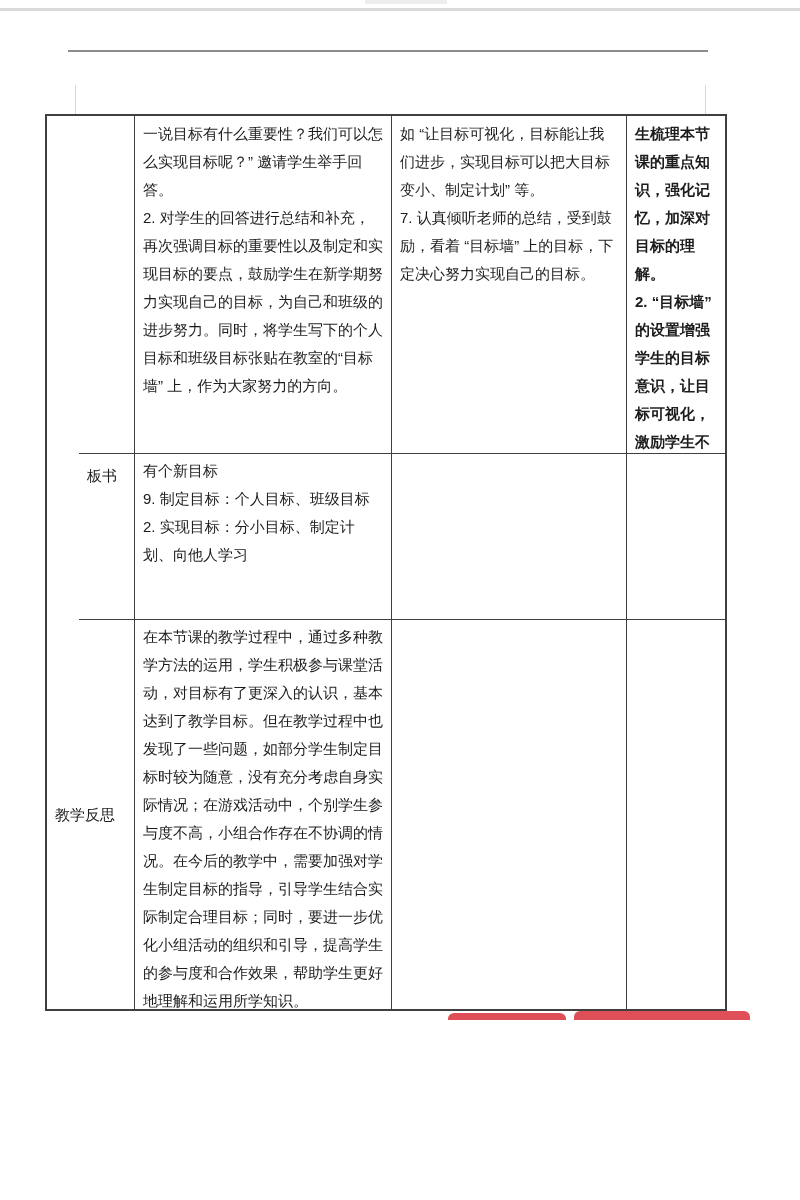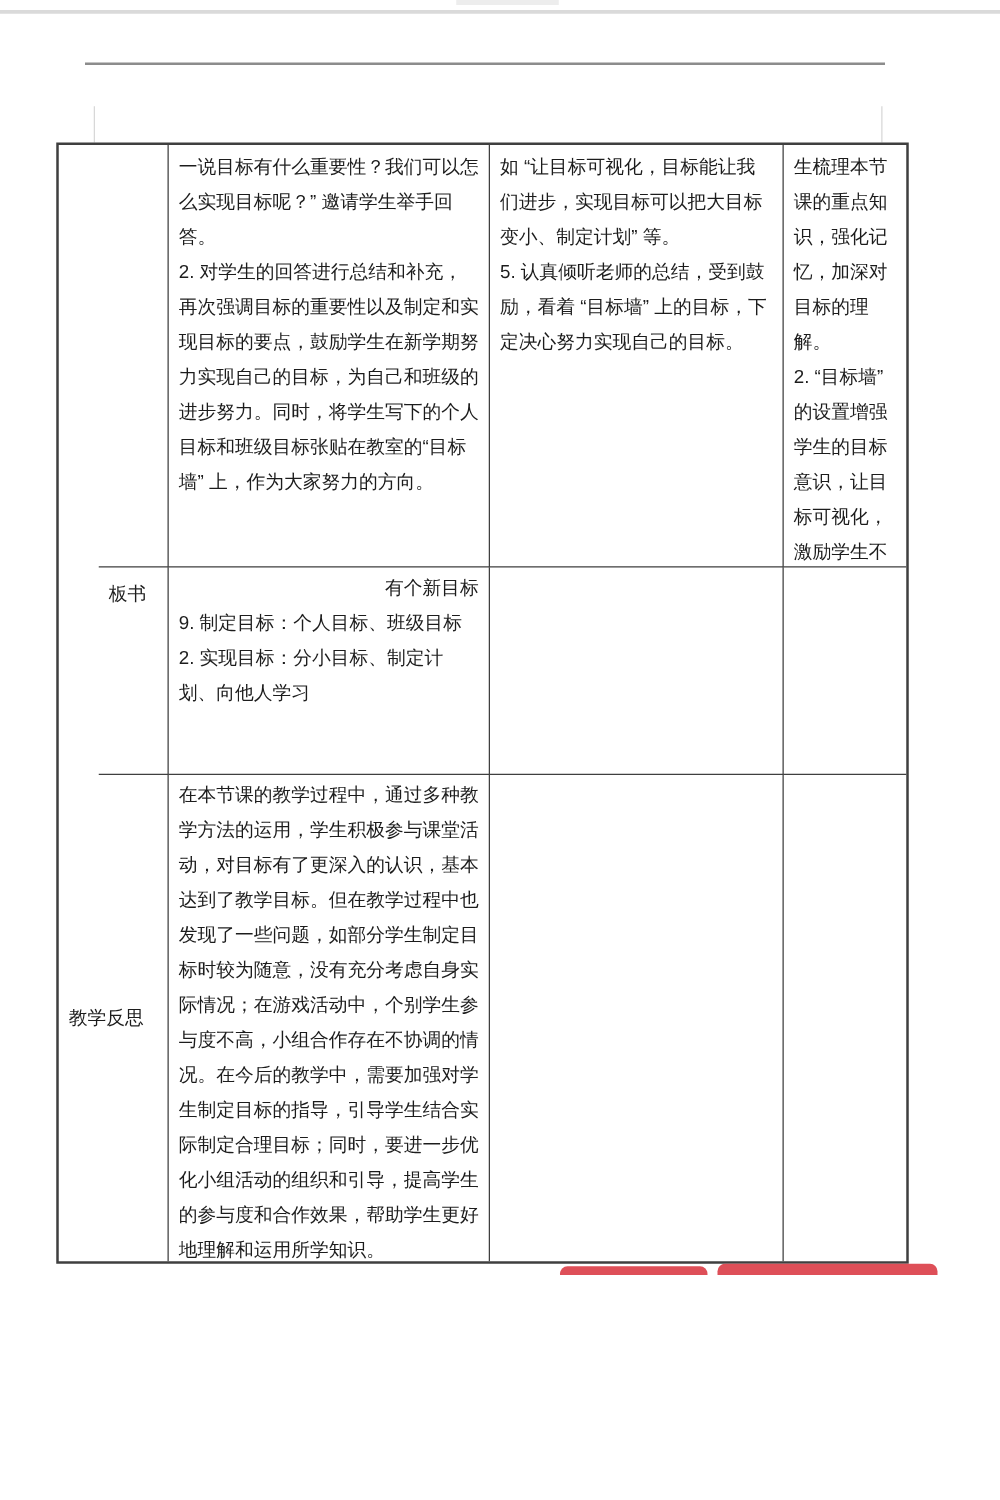--- a/index.html
+++ b/index.html
@@ -33,24 +33,24 @@
     background:#fff;
   }
   .cell{
     border-right:1.5px solid #3f3f3f;
     border-bottom:1.5px solid #3f3f3f;
     box-sizing:border-box;
     padding:4px 8px 0 8px;
     font-size:15px;line-height:28px;
     overflow:hidden;
   }
-  .cell.lastcol{border-right:none;}
+  .cell.lastcol{border-right:none;font-weight:bold;}
   .cell.lastrow{border-bottom:none;}
   .cell p{margin:0;}
-  .cell .centered{text-align:right;}
+  .cell .centered{text-align:left;}
   .label-cell{padding-top:8px;margin-left:32px;}
   .label-middle{display:flex;align-items:center;padding-top:0;}
   .tight{padding-top:3px;}
 
   
   .stamp{position:absolute;left:402px;top:1006px;width:372px;height:176px;}
   .stamp text{
     font-family:"Liberation Sans","DejaVu Sans",sans-serif;
     font-weight:bold;font-style:italic;
   }
@@ -71,21 +71,21 @@
 
   <div class="doc-table">
 
     <div class="cell label-cell"><span></span></div>
     <div class="cell">
       <p>一说目标有什么重要性？我们可以怎么实现目标呢？” 邀请学生举手回答。</p>
       <p>2. 对学生的回答进行总结和补充，再次强调目标的重要性以及制定和实现目标的要点，鼓励学生在新学期努力实现自己的目标，为自己和班级的进步努力。同时，将学生写下的个人目标和班级目标张贴在教室的“目标墙” 上，作为大家努力的方向。</p>
     </div>
     <div class="cell">
       <p>如 “让目标可视化，目标能让我们进步，实现目标可以把大目标变小、制定计划” 等。</p>
-      <p>5. 认真倾听老师的总结，受到鼓励，看着 “目标墙” 上的目标，下定决心努力实现自己的目标。</p>
+      <p>7. 认真倾听老师的总结，受到鼓励，看着 “目标墙” 上的目标，下定决心努力实现自己的目标。</p>
     </div>
     <div class="cell lastcol">
       <p>生梳理本节课的重点知识，强化记忆，加深对目标的理解。</p>
       <p>2. “目标墙” 的设置增强学生的目标意识，让目标可视化，激励学生不断努力。</p>
     </div>
 
     <div class="cell label-cell"><span>板书</span></div>
     <div class="cell tight">
       <p class="centered">有个新目标</p>
       <p>9. 制定目标：个人目标、班级目标</p>

